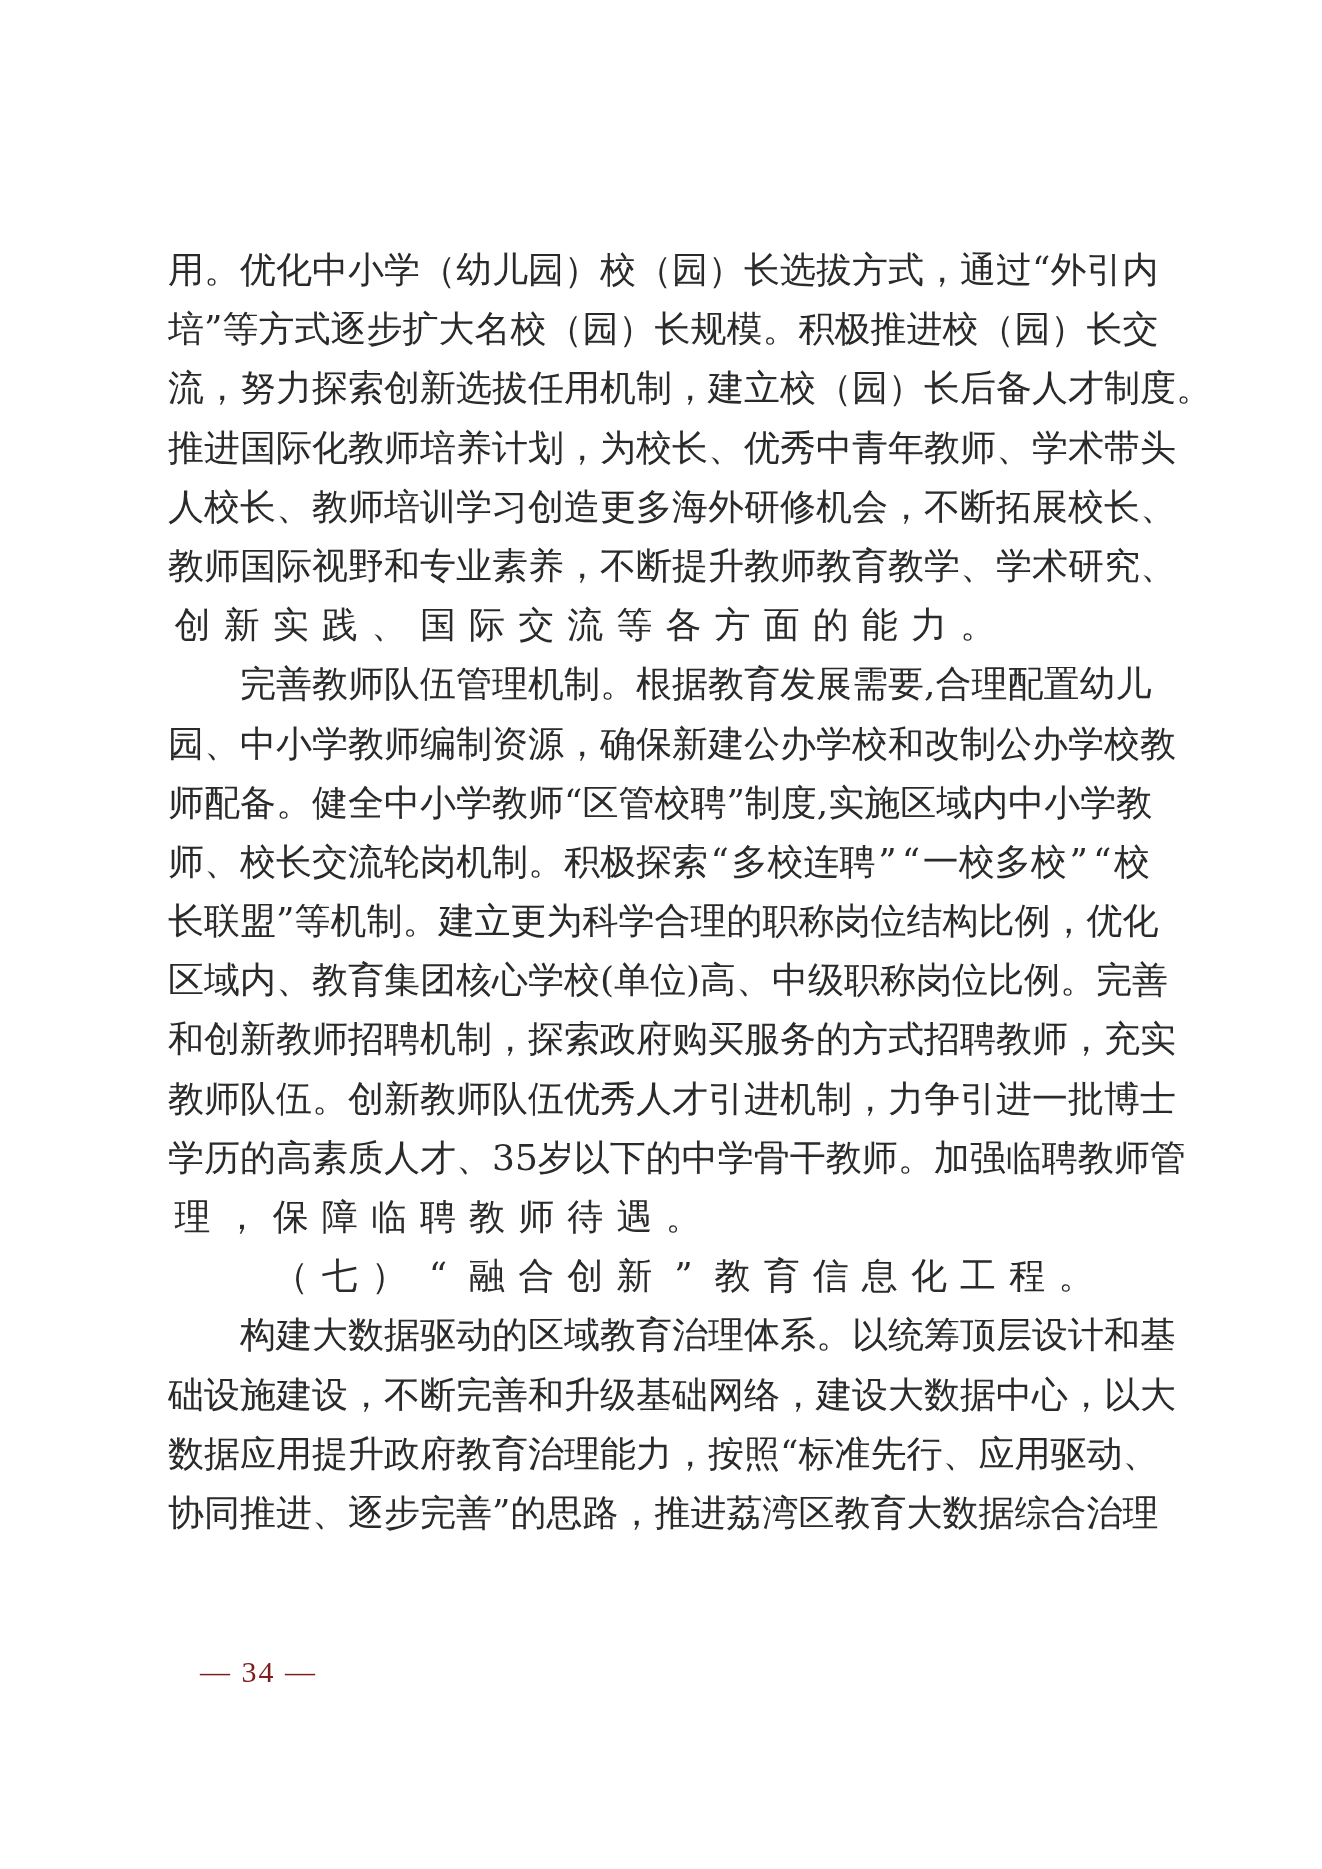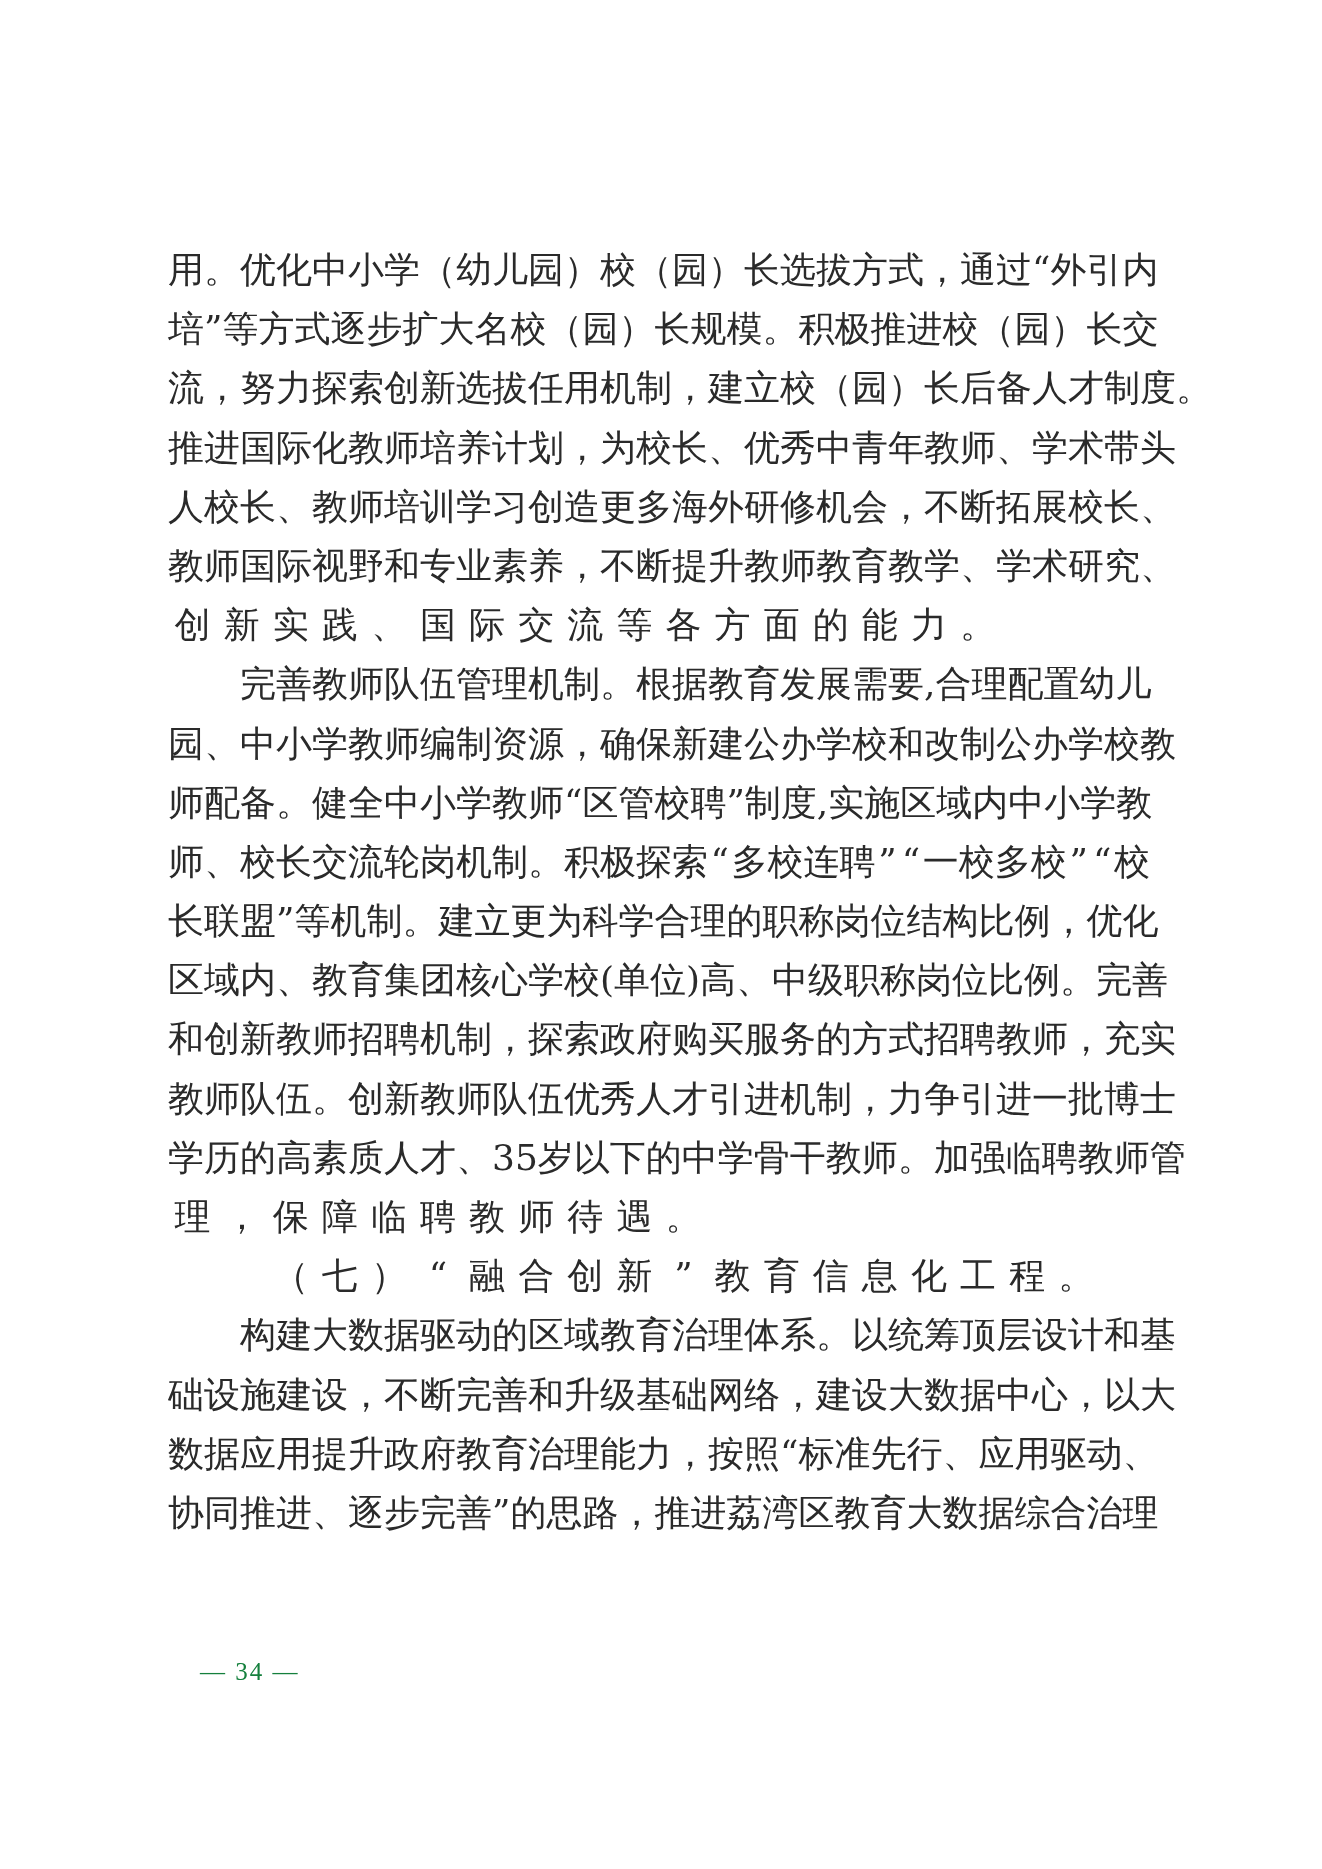--- a/index.html
+++ b/index.html
@@ -46,24 +46,24 @@
     width: 49.1px;
     text-align: center;
   }
   .line.last span.ch {
     width: 49.1px;
   }
   .page-number {
     position: absolute;
     left: 200px;
     top: 1652px;
-    font-size: 25px;
+    font-size: 30px;
     line-height: 40px;
     font-family: "Liberation Serif", "DejaVu Serif", serif;
-    color: #15803d;
+    color: #7f1d1d;
     letter-spacing: 2px;
   }
 </style>
 </head>
 <body>
 
 <div class="page">
   <div class="body-text" id="body-text">
     <div class="line">
         <span class="ch">用</span>

